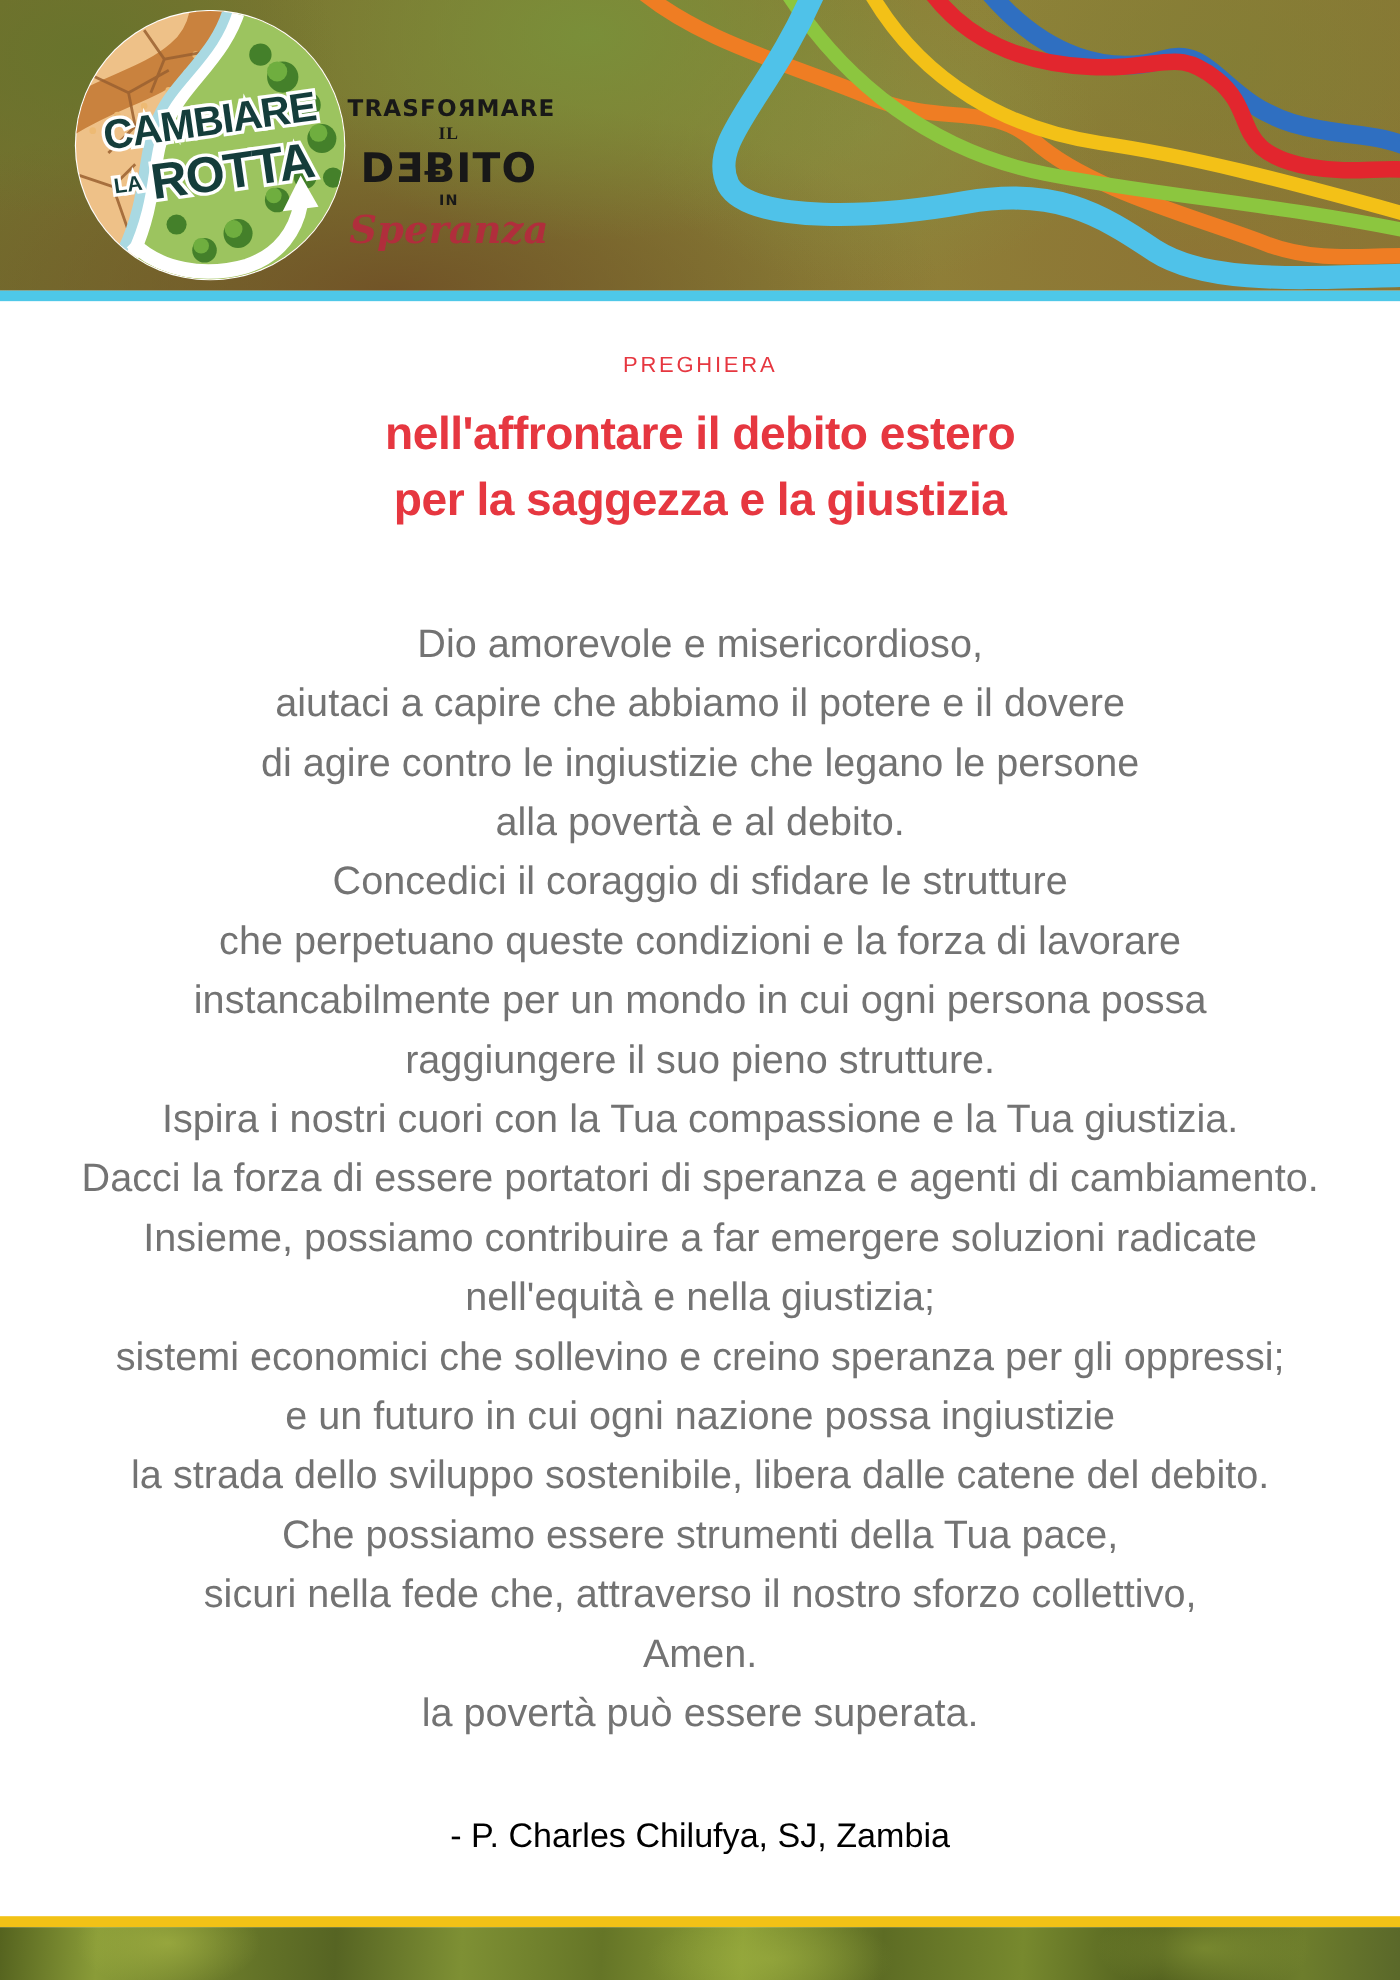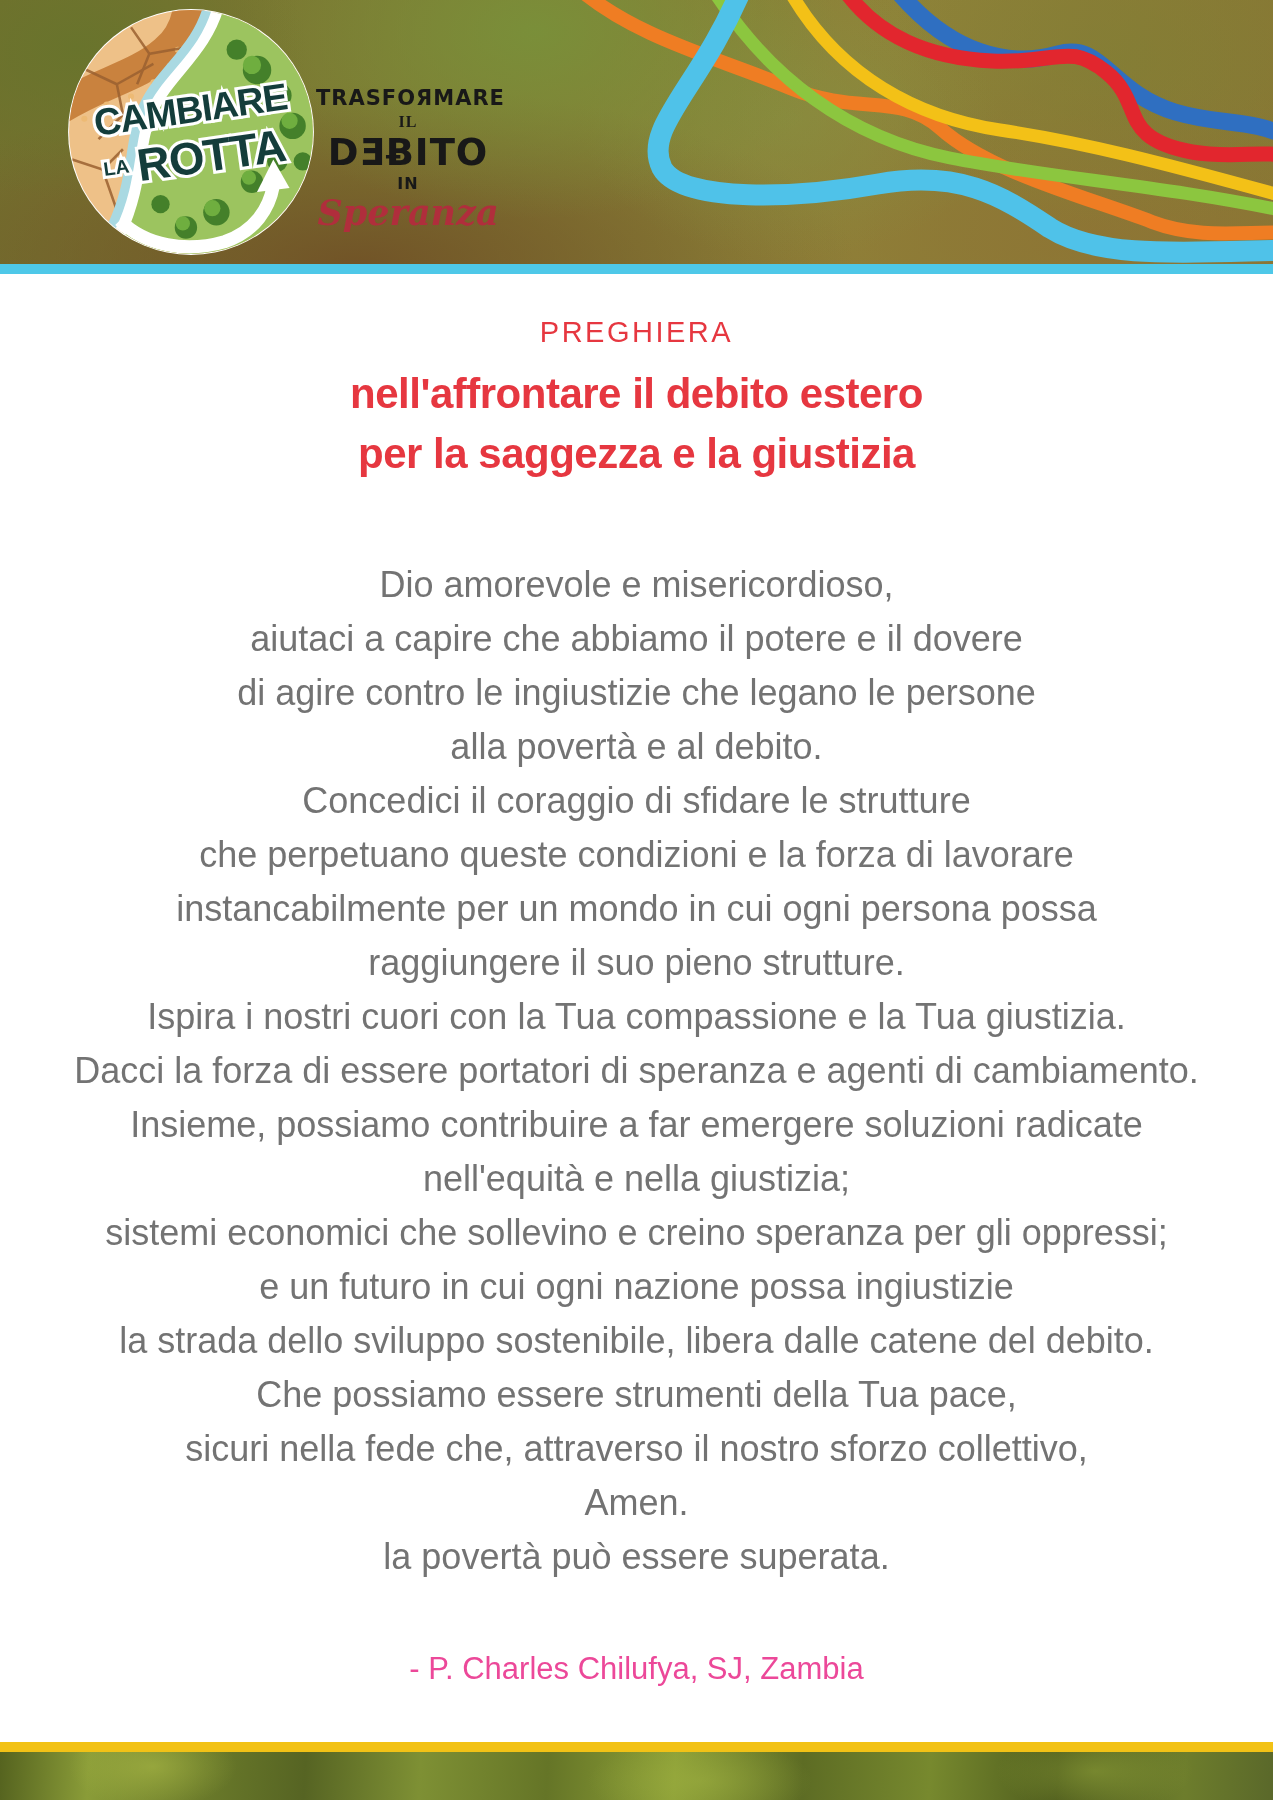--- a/index.html
+++ b/index.html
@@ -23,43 +23,43 @@
   .ribbons{position:absolute;left:0;top:0;width:1273px;height:264px;}
   .logo{position:absolute;left:64px;top:9px;width:254px;height:246px;}
   .logo-cambiare{font-family:"Liberation Sans",sans-serif;font-weight:bold;}
   .tagline{
     position:absolute;left:316px;top:88px;width:184px;
     text-align:center;line-height:1;color:#181818;
   }
   .tagline .w1{font-family:"DejaVu Sans",sans-serif;font-weight:800;font-size:21px;letter-spacing:1px;}
   .tagline .w2{font-family:Liberation Serif, serif;font-weight:800;font-size:16px;margin-top:5px;letter-spacing:1px;}
   .tagline .w3{font-family:"DejaVu Sans",sans-serif;font-weight:800;font-size:37px;letter-spacing:1px;margin-top:4px;}
-  .tagline .w4{font-family:"DejaVu Sans",sans-serif;font-weight:800;font-size:16px;margin-top:5px;letter-spacing:1px;}
+  .tagline .w4{font-family:"DejaVu Sans",sans-serif;font-weight:800;font-size:13px;margin-top:5px;letter-spacing:1px;}
   .tagline .w5{font-family:"DejaVu Serif",serif;font-style:italic;font-weight:bold;font-size:35px;color:#B02E3C;margin-top:3px;}
   .divider-top{width:1273px;height:10px;background:#4EC8E8;}
   
   .body{
     width:1273px;height:1468px;box-sizing:border-box;
     background:#ffffff;text-align:center;padding-top:40px;
   }
   .eyebrow{
-    font-size:29px;letter-spacing:2.5px;line-height:36px;
+    font-size:20px;letter-spacing:2.5px;line-height:36px;
     color:#E63740;font-weight:normal;
   }
   .title{margin-top:14px;}
   .title-line{
     font-size:42px;font-weight:bold;letter-spacing:-0.5px;
     line-height:60px;color:#E63740;
   }
   .prayer{margin-top:74px;}
   .prayer-line{
     font-size:36px;line-height:54px;color:#737373;
   }
   .attribution{
-    margin-top:58px;font-size:31px;line-height:54px;color:#ec4899;
+    margin-top:58px;font-size:31px;line-height:54px;color:#000000;
   }
   
   .divider-bottom{width:1273px;height:10px;background:#F2C216;}
   .footer-strip{
     width:1273px;height:48px;
     background:
       radial-gradient(ellipse 120px 60px at 12% 30%, rgba(170,185,70,.6), rgba(170,185,70,0) 70%),
       radial-gradient(ellipse 160px 60px at 55% 60%, rgba(160,178,66,.5), rgba(160,178,66,0) 70%),
       radial-gradient(ellipse 140px 60px at 86% 40%, rgba(150,168,60,.5), rgba(150,168,60,0) 70%),
       linear-gradient(93deg,#55631f 0%,#8a9c38 7%,#6a7a2a 16%,#566423 24%,#7e9034 33%,#657527 43%,#8da037 53%,#5d6c24 63%,#77892e 73%,#4e5c1d 83%,#6d7d2c 93%,#5a682a 100%);

